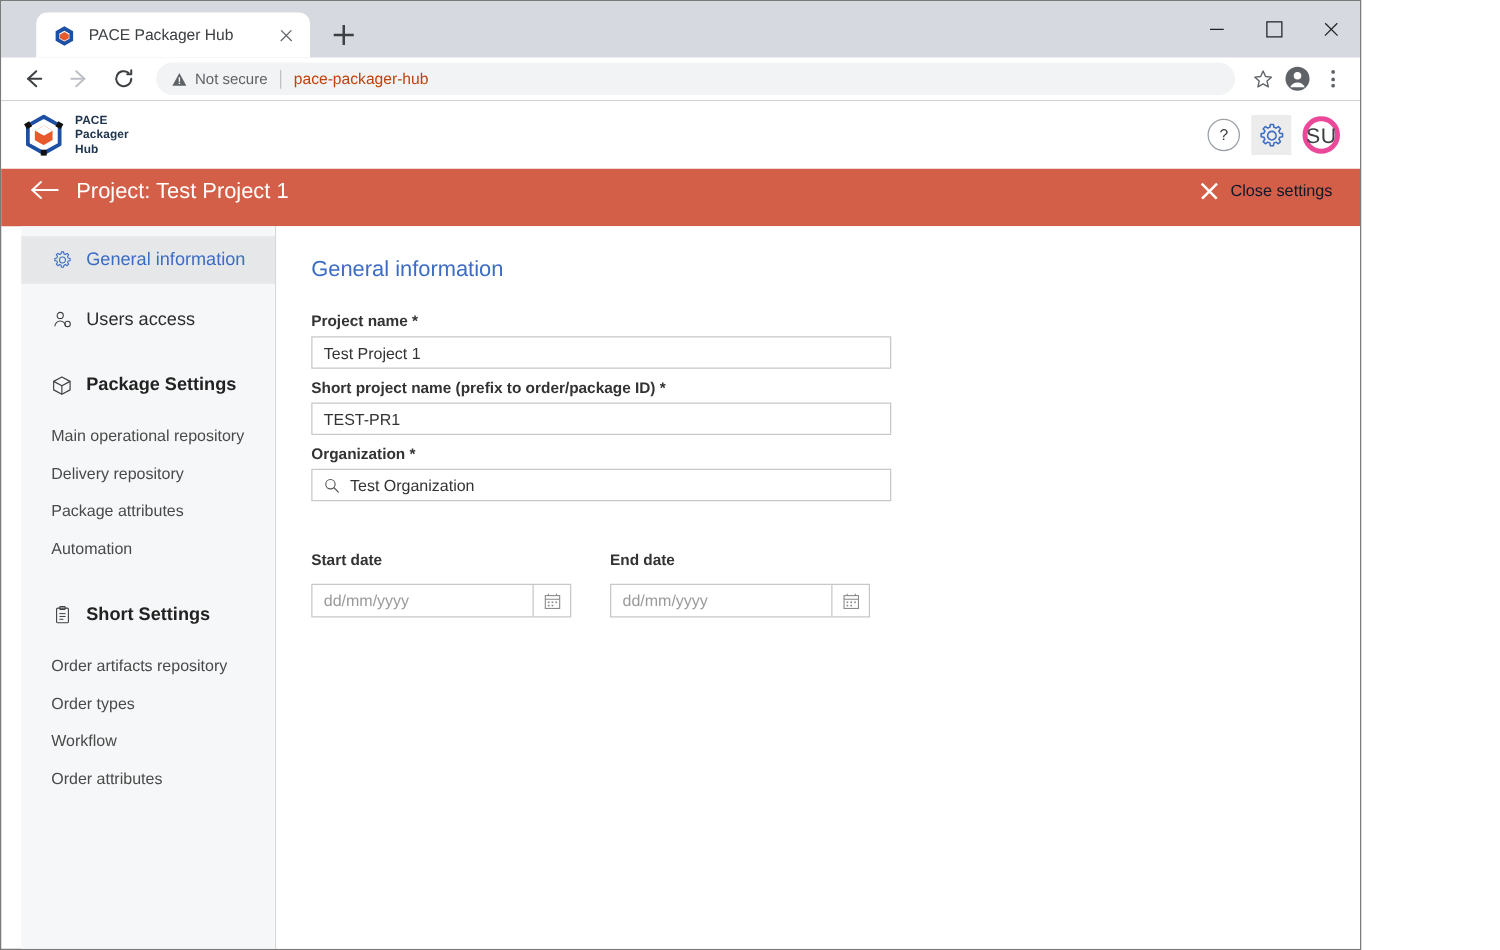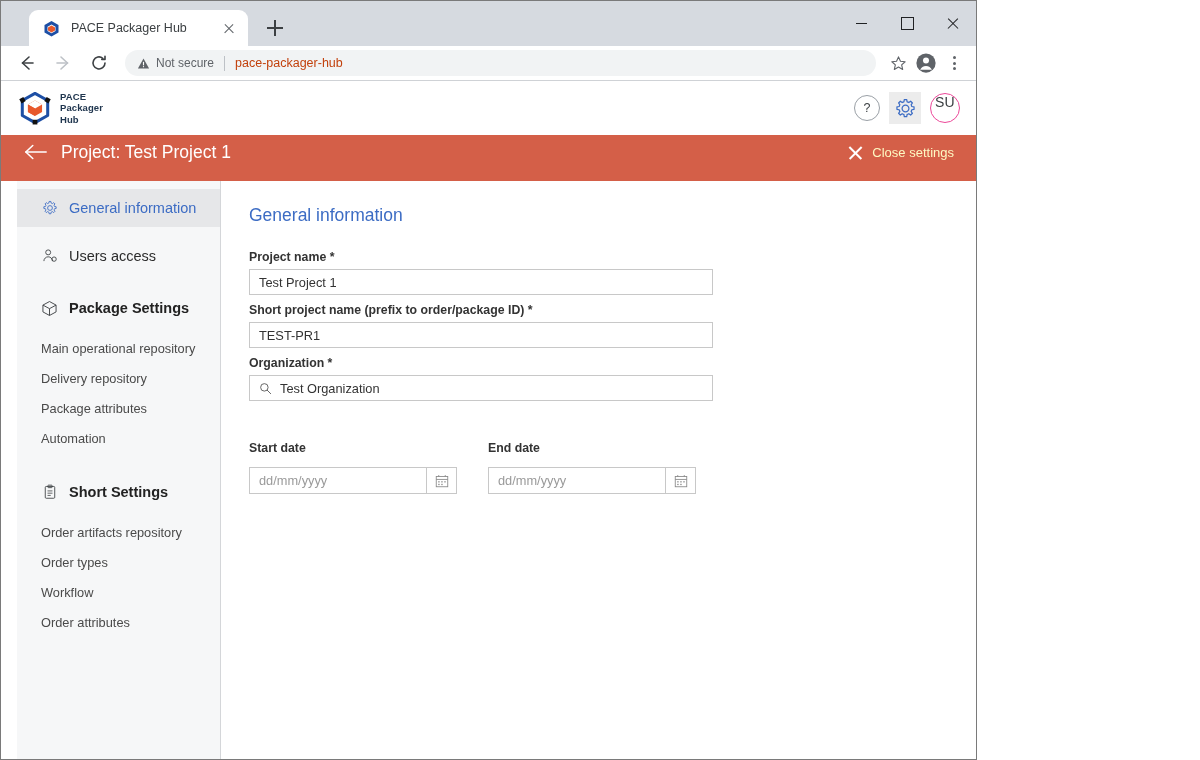--- a/index.html
+++ b/index.html
@@ -3,21 +3,21 @@
 <meta charset="utf-8">
 <style>
   * { box-sizing: border-box; margin: 0; padding: 0; }
   html, body {
     width: 1200px; height: 760px;
     font-family: "Liberation Sans", sans-serif;
     background: #ffffff;
     overflow: hidden;
   }
   .window {
-    width: 977px; height: 760px;
+    width: 1089px; height: 760px;
     background: #ffffff;
     border: 1px solid #7a7a7a;
     display: flex; flex-direction: column;
     position: relative;
   }
 
   
   .tabstrip {
     height: 45px;
     background: #d6dae0;
@@ -167,23 +167,23 @@
     font-size: 12.5px; color: #3c4043;
     background: #ffffff;
   }
   .gear-btn {
     width: 32px; height: 32px;
     background: #ececec;
     display: flex; align-items: center; justify-content: center;
   }
   .avatar-btn {
     width: 30px; height: 30px; border-radius: 50%;
-    border: 1px solid #ec4899;
-    display: flex; align-items: flex-start; justify-content: center;
-    font-size: 14px; color: #3c4043; letter-spacing: .3px;
+    border: 4px solid #ec4899;
+    display: flex; align-items: flex-end; justify-content: center;
+    font-size: 17px; color: #3c4043; letter-spacing: .3px;
   }
 
   
   .pagebar {
     height: 46px;
     background: #d45f48;
     display: flex; align-items: center;
     padding: 0 18px 12px 22px;
     flex: 0 0 auto;
     color: #ffffff;
@@ -193,21 +193,21 @@
     display: flex; align-items: center; justify-content: center;
     margin-right: 12px;
   }
   .pagebar-title {
     font-size: 17.5px; color: #ffffff;
     white-space: nowrap;
   }
   .close-settings {
     margin-left: auto;
     display: flex; align-items: flex-end; gap: 9px;
-    font-size: 13px; color: #fef9c3;
+    font-size: 13px; color: #0f172a;
     padding-right: 4px;
   }
   .x-glyph { width: 15px; height: 15px; position: relative; flex: 0 0 auto; }
   .x-glyph::before, .x-glyph::after {
     content: ""; position: absolute;
     left: -1px; top: 7px; width: 17px; height: 1.6px;
     background: #ffffff;
   }
   .x-glyph::before { transform: rotate(45deg); }
   .x-glyph::after  { transform: rotate(-45deg); }

